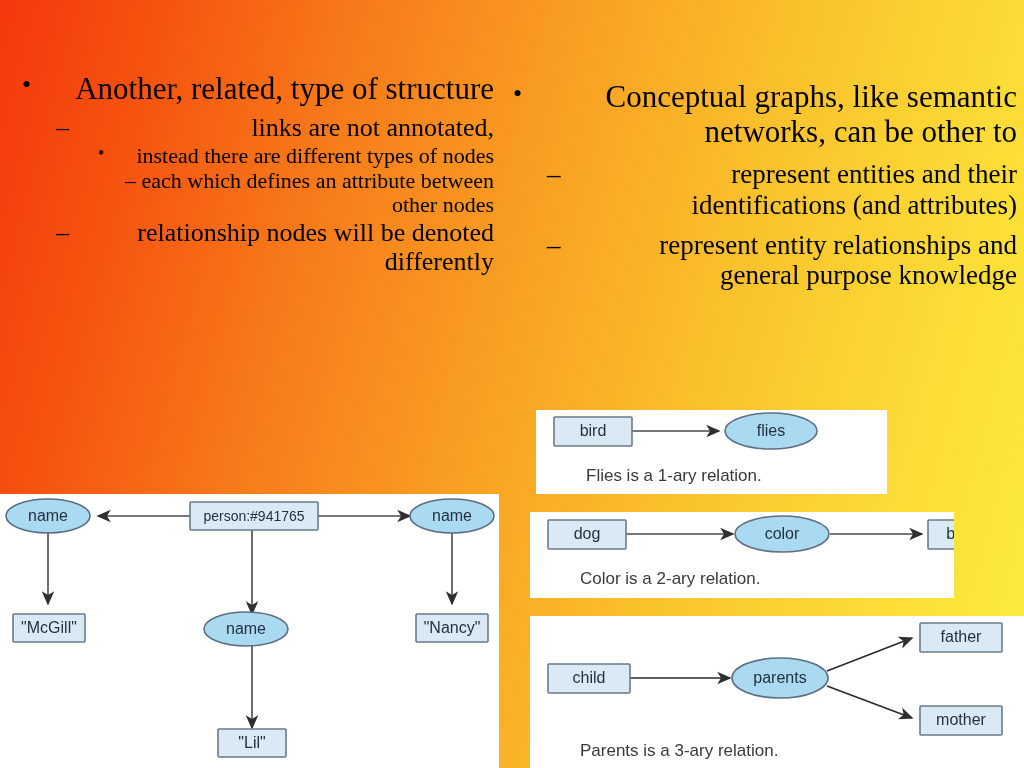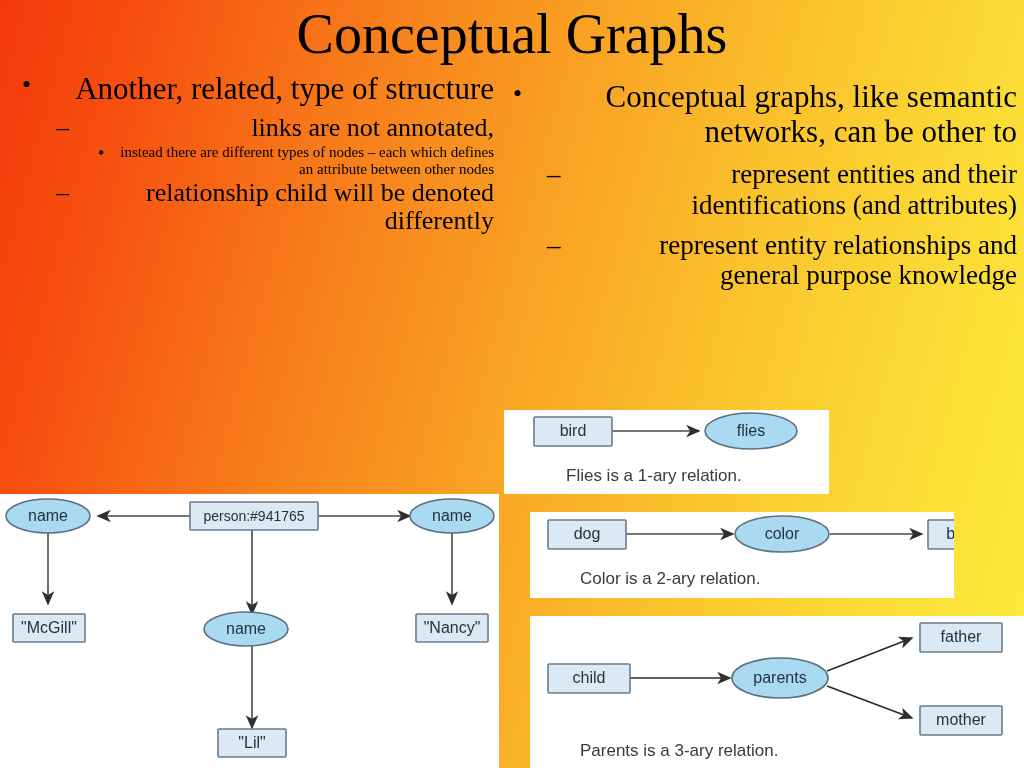--- a/index.html
+++ b/index.html
@@ -73,21 +73,21 @@
   li.b2::before {
     content: "\2013";
     position: absolute;
     left: 8px;
     top: 0;
   }
   ul.lv3 { list-style: none; margin: 1px 0 0 0; padding: 0; }
   li.b3 {
     position: relative;
     padding-left: 34px;
-    font-size: 15px;
+    font-size: 22px;
     line-height: 1.12;
     margin-bottom: 0px;
   }
   li.b3::before {
     content: "\2022";
     position: absolute;
     left: 12px;
     top: -1px;
     font-size: 18px;
   }
@@ -135,37 +135,36 @@
     stroke: #2a2a2a;
     stroke-width: 1.6;
     fill: none;
   }
 </style>
 </head>
 <body>
 
 <div id="slide">
 
-  <div class="title">Conceptual Graphs</div>
 
   <div class="col col-left">
     <ul class="lv1">
       <li class="b1">
         <span>Another, related, type of structure</span>
         <ul class="lv2">
           <li class="b2">
             <span>links are not annotated,</span>
             <ul class="lv3">
               <li class="b3">
                 <span>instead there are different types of nodes – each which defines an attribute between other nodes</span>
               </li>
             </ul>
           </li>
           <li class="b2">
-            <span>relationship child will be denoted differently</span>
+            <span>relationship nodes will be denoted differently</span>
           </li>
         </ul>
       </li>
     </ul>
   </div>
 
   <div class="col col-right">
     <ul class="lv1">
       <li class="b1">
         <span>Conceptual graphs, like semantic networks, can be other to</span>
@@ -226,21 +225,21 @@
         <text class="nodetext" x="246" y="136">name</text>
       </g>
 
       <g>
         <rect class="boxshape" x="218" y="235" width="68" height="28" rx="1"></rect>
         <text class="nodetext" x="252" y="250">"Lil"</text>
       </g>
     </svg>
   </div>
 
-  <div class="panel" style="left:504px; top:410px; width:313px; height:84px;padding-left:12px;">
+  <div class="panel" style="left:536px; top:410px; width:351px; height:84px;">
     <svg width="313" height="84" viewBox="0 0 313 84" xmlns="http://www.w3.org/2000/svg">
       <defs>
         <marker id="ah2" markerWidth="9" markerHeight="9" refX="8" refY="4.5" orient="auto">
           <path d="M0,0.6 L9,4.5 L0,8.4 L2.4,4.5 Z" fill="#2f2f2f"></path>
         </marker>
       </defs>
 
       <line class="edge" x1="96" y1="21" x2="183" y2="21" marker-end="url(#ah2)"></line>
 
       <g>

